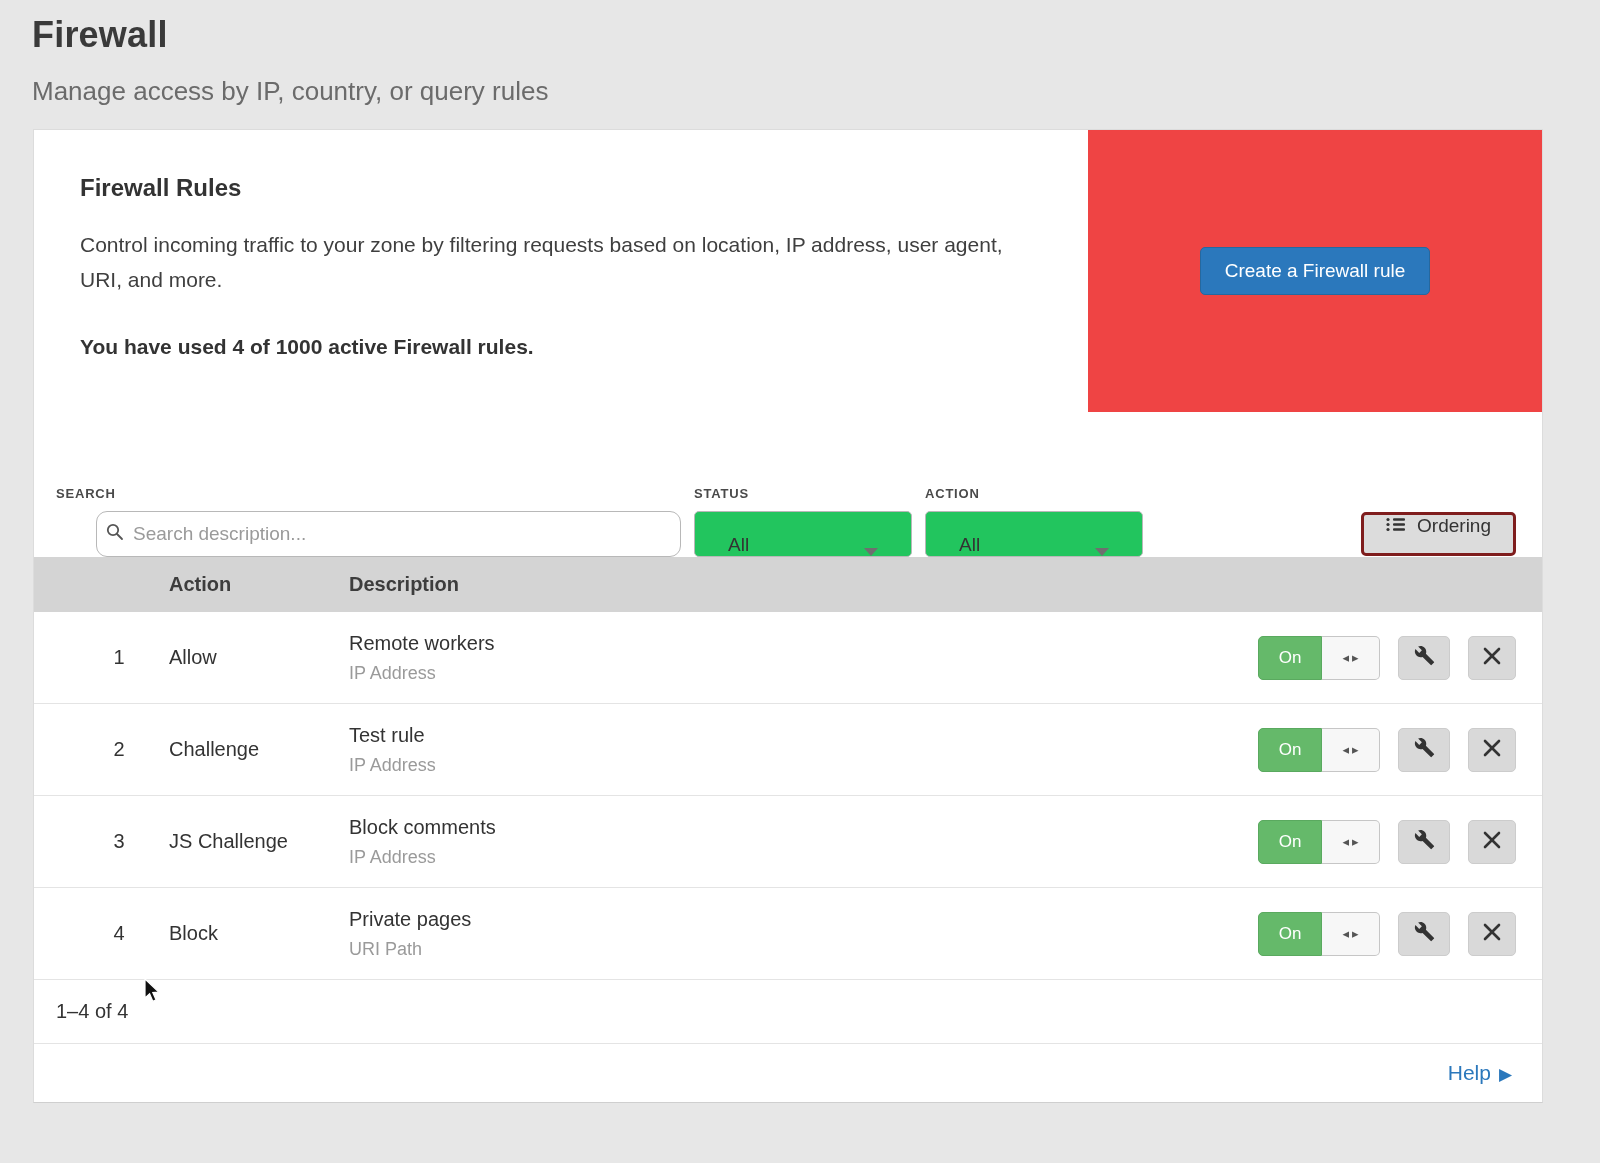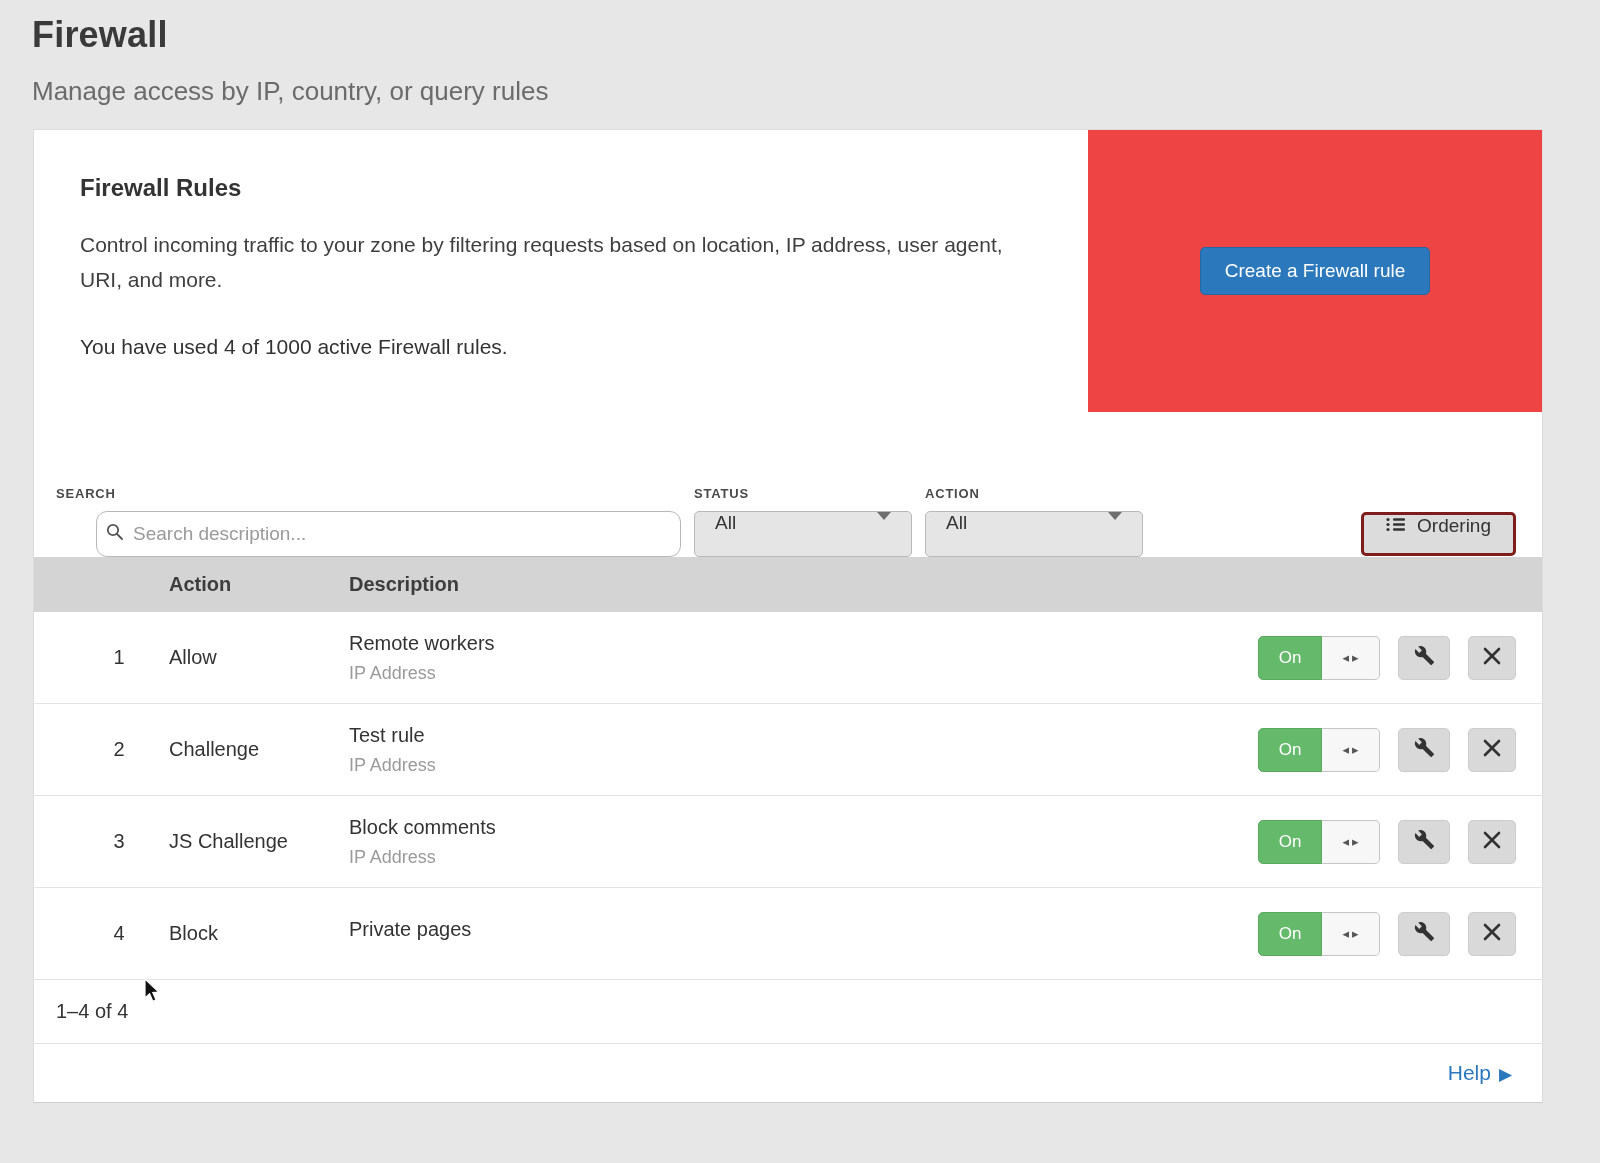--- a/index.html
+++ b/index.html
@@ -23,21 +23,21 @@
     margin: 22px 57px 0 33px;
     border: 1px solid #dcdcdc;
     border-bottom-color: #cfcfcf;
   }
 
   
   .intro { display: flex; min-height: 282px; justify-content: space-between; }
   .intro-left { flex: 1; padding: 44px 46px 40px 46px; }
   .intro-heading { font-size: 24px; font-weight: bold; color: #333; margin-bottom: 26px; }
   .intro-desc { font-size: 21px; color: #3f3f3f; line-height: 1.65; max-width: 960px; margin-bottom: 38px; }
-  .intro-usage { font-size: 21px; font-weight: normal; color: #333; }
+  .intro-usage { font-size: 21px; font-weight: bold; color: #333; }
   .intro-right {
     width: 454px; background: #ef4444;
     display: flex; align-items: center; justify-content: center;
   }
   .create-btn {
     background: #2b78bc; color: #fff; border: 1px solid #25689f;
     font-size: 19px; font-family: inherit;
     padding: 12px 24px; border-radius: 5px; cursor: pointer;
   }
 
@@ -55,24 +55,24 @@
     width: 585px; height: 46px; background: #fff;
     border: 1px solid #b8b8b8; border-radius: 11px;
     display: flex; align-items: center; padding: 0 8px; gap: 8px; margin-left: 40px;
   }
   .search-box input {
     border: none; outline: none; flex: 1; font-size: 19px;
     font-family: inherit; color: #555; background: transparent;
   }
   .search-box input::placeholder { color: #9a9a9a; }
   .select-box {
-    width: 218px; height: 46px; background: #e5e5e5;
+    width: 218px; height: 46px; background: #22c55e;
     border: 1px solid #b8b8b8; border-radius: 5px;
-    display: flex; align-items: flex-start; justify-content: space-between;
-    padding: 0 20px; font-size: 19px; color: #333; cursor: pointer;
+    display: flex; align-items: flex-end; justify-content: space-between;
+    padding: 0 33px; font-size: 19px; color: #333; cursor: pointer;
   }
   .chevron {
     width: 0; height: 0;
     border-left: 7px solid transparent; border-right: 7px solid transparent;
     border-top: 8px solid #6f6f6f;
   }
   .filters-spacer { flex: 1; }
   .ordering-btn {
     height: 44px; background: #dcdcdc; border: 3px solid #7f1d1d; border-radius: 5px;
     font-size: 19px; color: #333; font-family: inherit;
@@ -316,20 +316,21 @@
         </span>
       </div>
     </div>
   </div>
 
   <div class="row">
     <div class="row-num">4</div>
     <div class="row-action">Block</div>
     <div>
       <div class="row-desc-title">Private pages</div>
+      <div class="row-desc-field">URI Path</div>
     </div>
     <div class="row-controls">
       <div class="toggle">
         <div class="toggle-on">On</div>
         <div class="toggle-handle">
           <span>◂</span>
             <span>▸</span>
         </div>
       </div>
       <div class="icon-btn">

